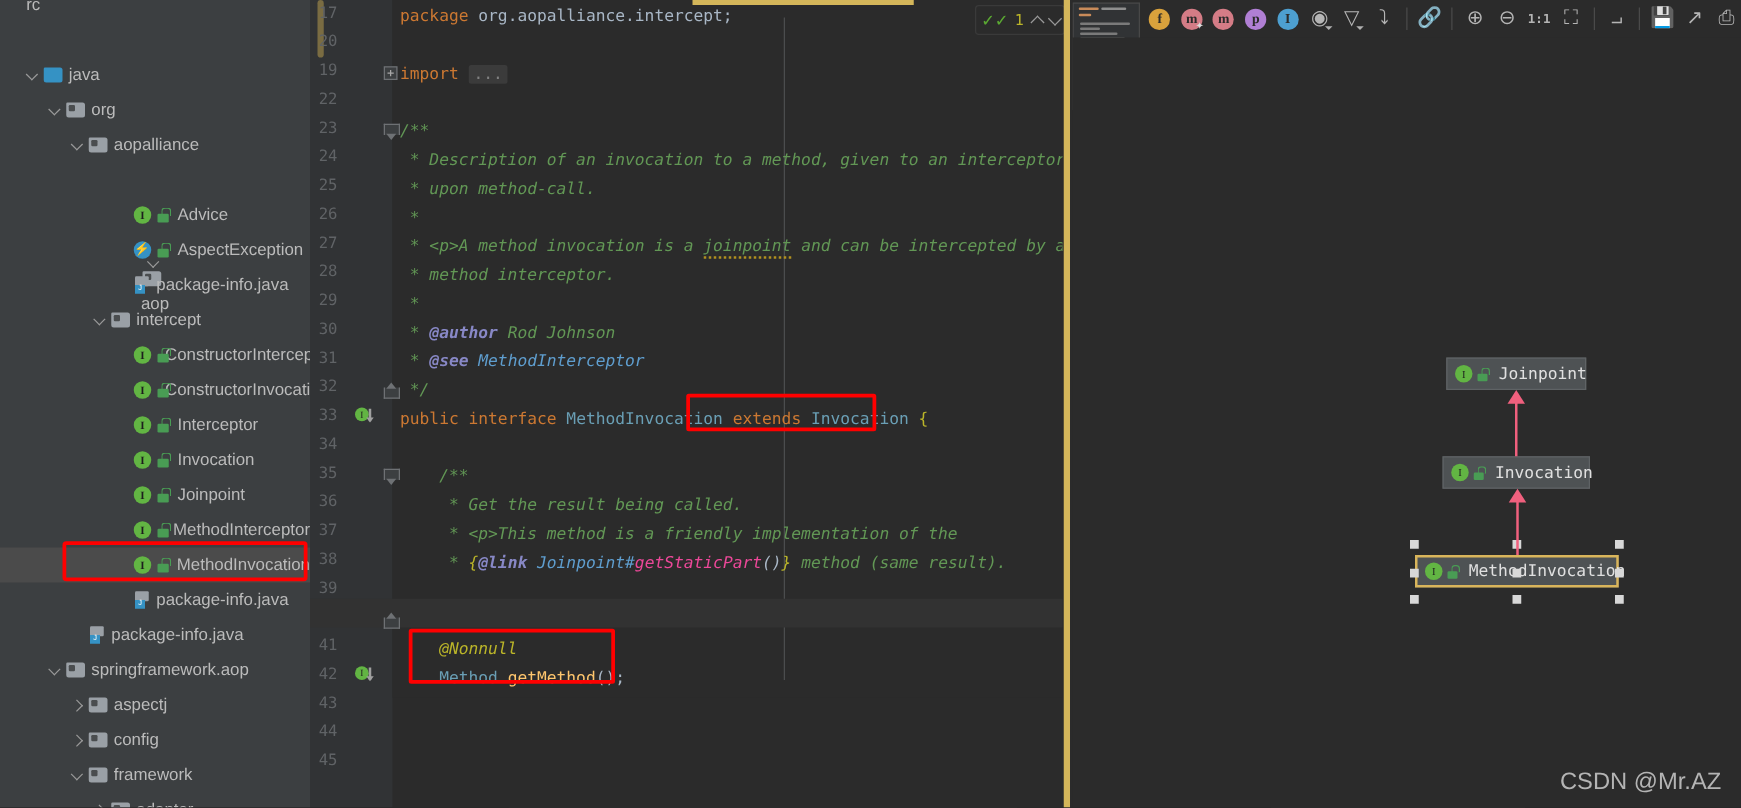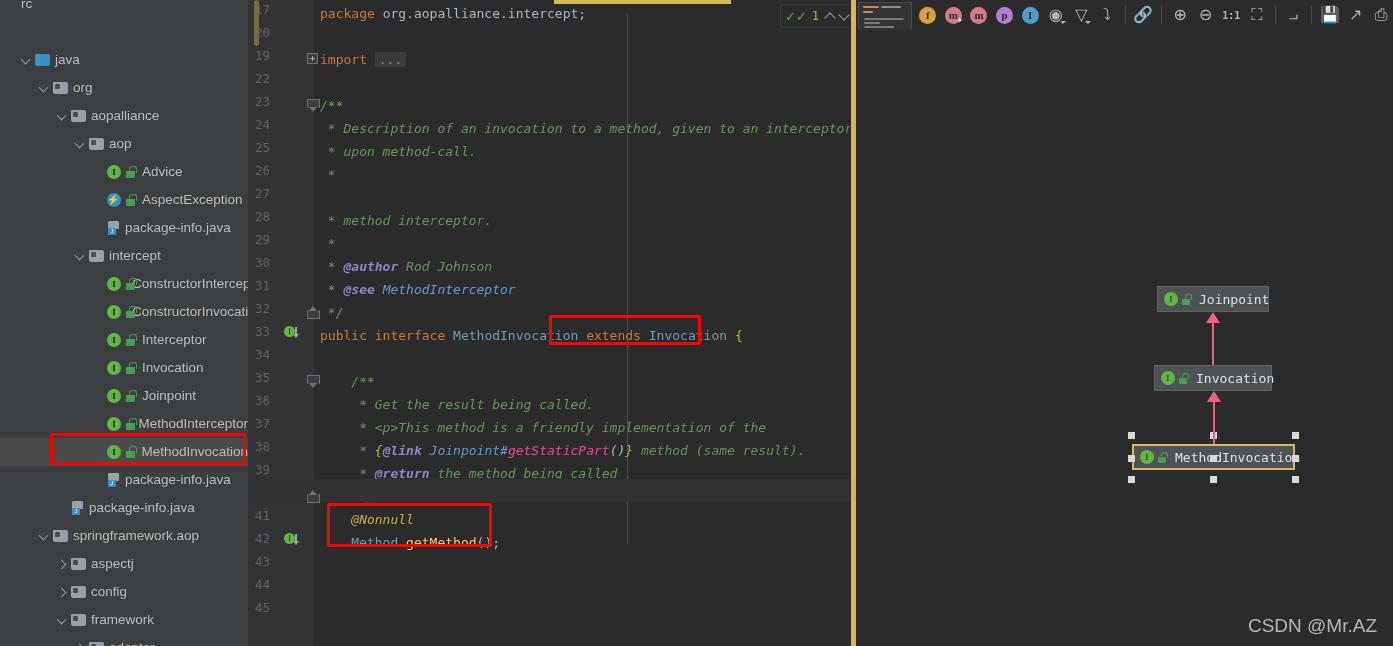--- a/index.html
+++ b/index.html
@@ -343,21 +343,21 @@
         <span class="chev open"></span>
         <span class="ico ico-folder"></span>
         <span class="label">org</span>
       </div>
       <div class="tree-row" style="position: absolute; left: 0px; right: 0px; top: 102px;">
         <span style="display: inline-block; width: 56px; flex: 0 0 56px;"></span>
         <span class="chev open"></span>
         <span class="ico ico-folder"></span>
         <span class="label">aopalliance</span>
       </div>
-      <div class="tree-row" style="position: absolute; left: 0px; right: 0px; top: 130px;">
+      <div class="tree-row" style="position: absolute; left: 0px; right: 0px; top: 130px; flex-direction: column;">
         <span style="display: inline-block; width: 74px; flex: 0 0 74px;"></span>
         <span class="chev open"></span>
         <span class="ico ico-folder"></span>
         <span class="label">aop</span>
       </div>
       <div class="tree-row" style="position: absolute; left: 0px; right: 0px; top: 158px;">
         <span style="display: inline-block; width: 92px; flex: 0 0 92px;"></span>
         <span class="chev none"></span>
         <span class="ico ico-iface">I</span>
         <span class="ico-lock"></span>
@@ -518,31 +518,31 @@
 
   <div id="code-pane">
     <div id="tab-underline"></div>
     <div id="fold-rail"></div>
   <div class="code-line" style="top: 2px; left: 6px;"><span class="t-kw">package</span> <span class="t-pkg">org.aopalliance.intercept</span><span class="t-ident">;</span></div>
       <div class="code-line" style="top: 48px; left: 6px;"><span class="t-kw">import</span> <span class="folded-dots">...</span></div>
       <div class="code-line" style="top: 94px; left: 6px;"><span class="t-doc">/**</span></div>
       <div class="code-line" style="top: 117px; left: 6px;"><span class="t-doc"> * Description of an invocation to a method, given to an interceptor</span></div>
       <div class="code-line" style="top: 140px; left: 6px;"><span class="t-doc"> * upon method-call.</span></div>
       <div class="code-line" style="top: 163px; left: 6px;"><span class="t-doc"> *</span></div>
+      <div class="code-line" style="top: 186px; left: 6px;"><span class="t-doc"> * &lt;p&gt;A method invocation is a <span class="squiggle">joinpoint</span> and can be intercepted by a</span></div>
       <div class="code-line" style="top: 209px; left: 6px;"><span class="t-doc"> * method interceptor.</span></div>
       <div class="code-line" style="top: 232px; left: 6px;"><span class="t-doc"> *</span></div>
       <div class="code-line" style="top: 278px; left: 6px;"><span class="t-doc"> * <span class="t-tag">@see</span> <span class="t-link">MethodInterceptor</span></span></div>
       <div class="code-line" style="top: 255px; left: 6px;"><span class="t-doc"> * <span class="t-tag">@author</span> Rod Johnson</span></div>
       <div class="code-line" style="top: 301px; left: 6px;"><span class="t-doc"> */</span></div>
       <div class="code-line" style="top: 324px; left: 6px;"><span class="t-kw">public</span> <span class="t-kw">interface</span> <span class="t-cls">MethodInvocation</span> <span class="t-kw">extends</span> <span class="t-cls">Invocation</span> <span class="t-anno">{</span></div>
       <div class="code-line" style="top: 370px; left: 6px;"><span class="t-doc">    /**</span></div>
       <div class="code-line" style="top: 393px; left: 6px;"><span class="t-doc">     * Get the result being called.</span></div>
       <div class="code-line" style="top: 416px; left: 6px;"><span class="t-doc">     * &lt;p&gt;This method is a friendly implementation of the</span></div>
       <div class="code-line" style="top: 439px; left: 6px;"><span class="t-doc">     * <span class="t-anno">{</span><span class="t-tag">@link</span> <span class="t-link">Joinpoint#</span><span class="t-green">getStaticPart</span><span class="t-ident">()</span><span class="t-anno">}</span> method (same result).</span></div>
-      <div class="code-line" style="top: 462px; left: 6px;"><span class="t-doc">     * <span class="t-tag">@return</span> the method being called</span></div>
       <div class="code-line" style="top: 485px; left: 6px;"><span class="t-doc">     */</span></div>
       <div class="code-line" style="top: 508px; left: 6px;"><span class="t-ann2">    @Nonnull</span></div>
       <div class="code-line" style="top: 531px; left: 6px;"><span class="t-cls">    Method</span> <span class="t-meth">getMethod</span><span class="t-ident">();</span></div>
       <div class="code-line" style="top: 577px; left: 6px;"><span class="t-anno">}</span></div>
     </div>
   <div class="cur-line-bg"></div>
 
   <div id="code-hl-1"></div>
   <div id="code-hl-2"></div>
 

